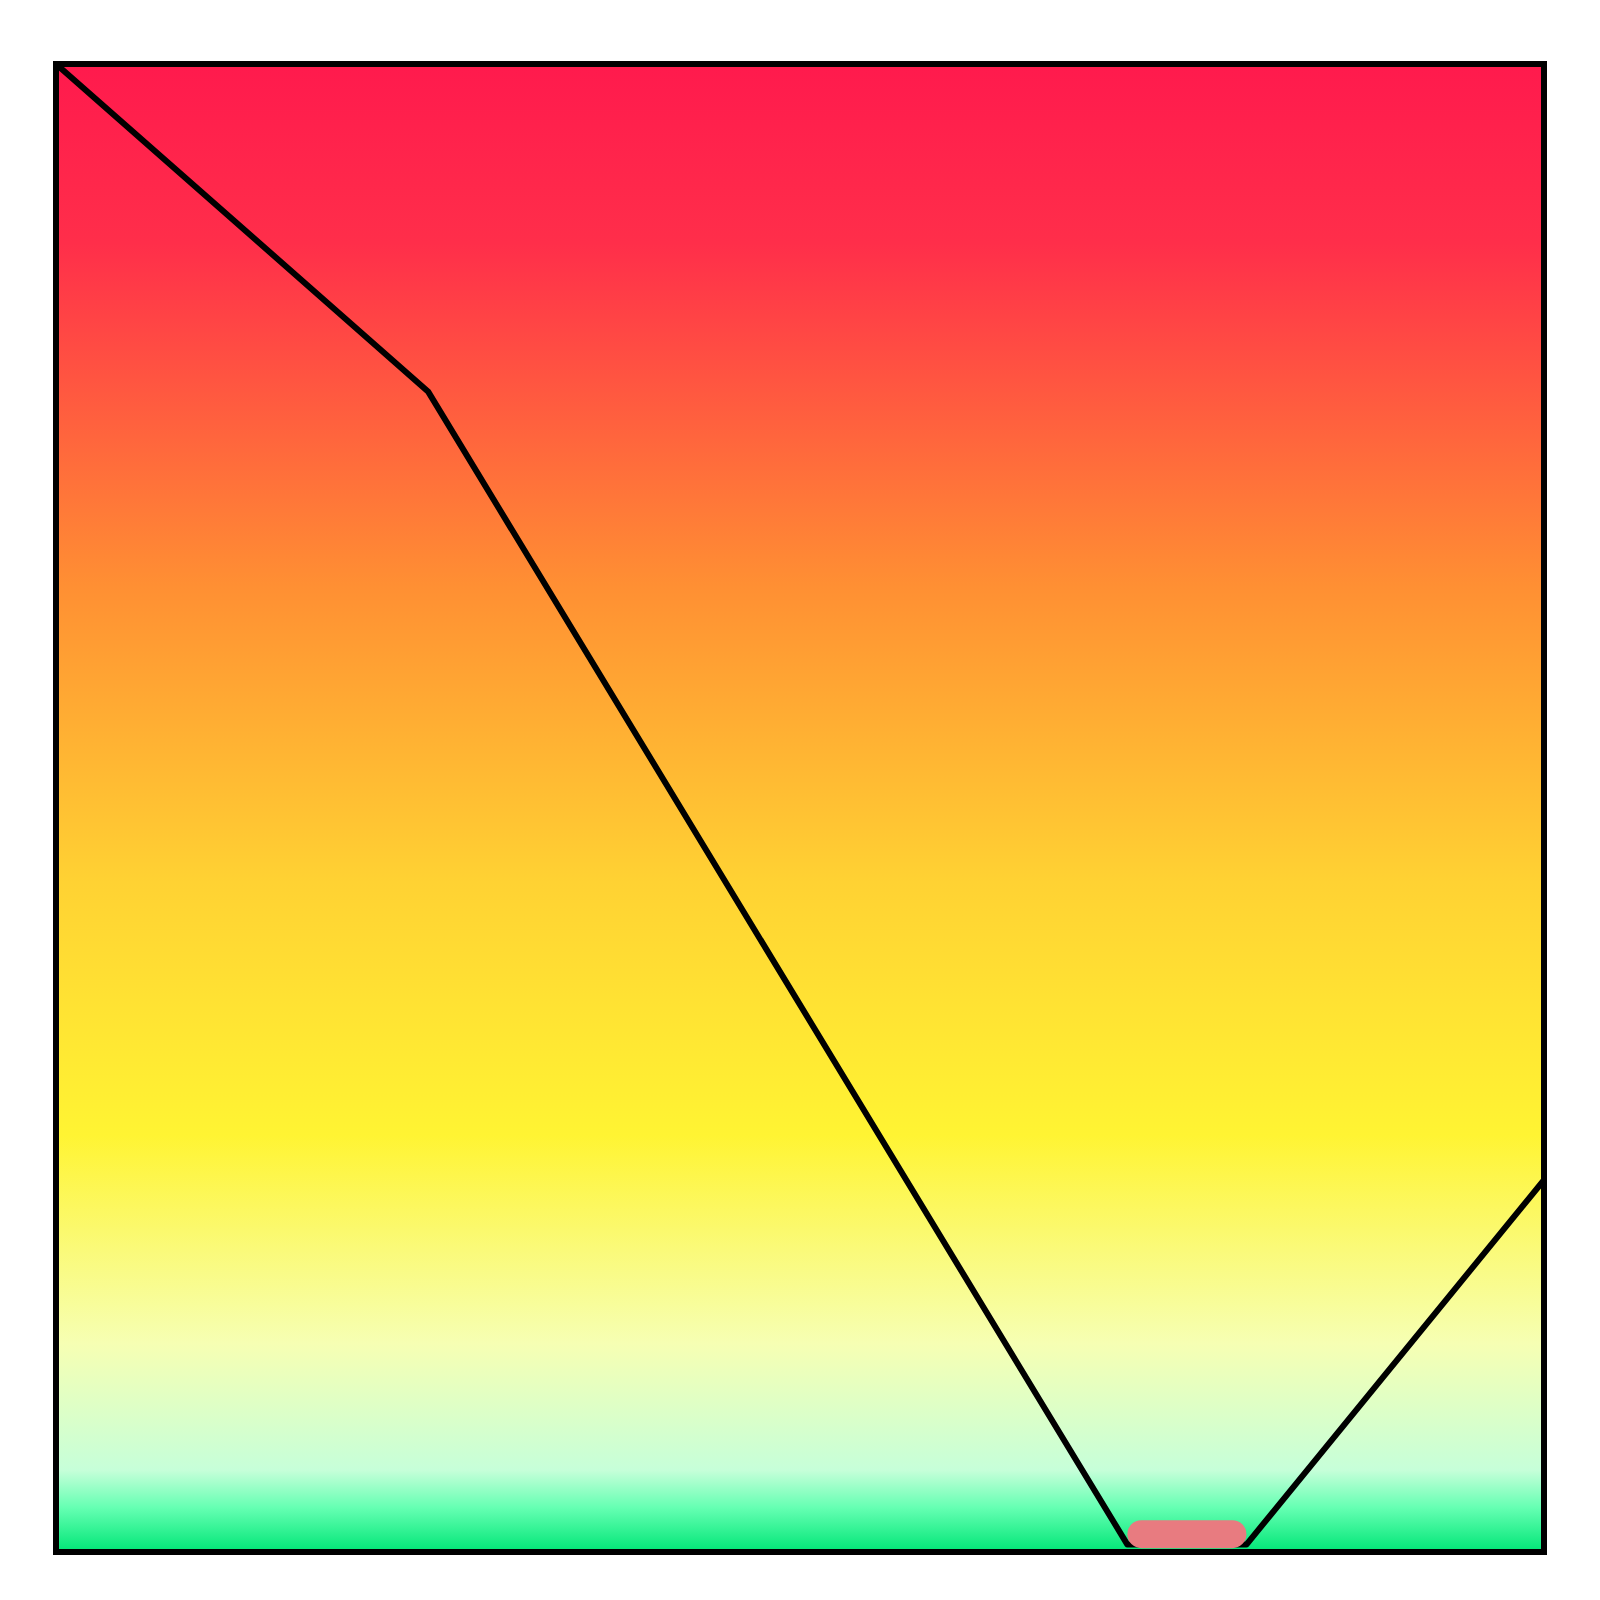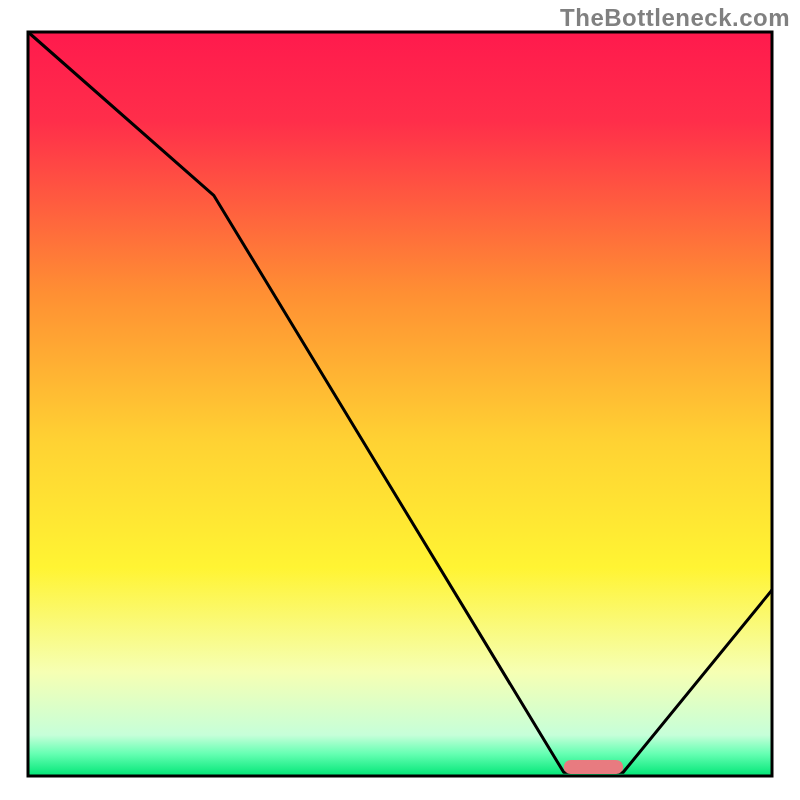--- a/index.html
+++ b/index.html
@@ -29,21 +29,20 @@
   svg.plot {
     position: absolute;
     left: 0;
     top: 0;
   }
 </style>
 </head>
 <body>
 
 <div class="chart-container">
-  <div class="watermark">TheBottleneck.com</div>
   <svg class="plot" width="800" height="800">
       <defs>
         <linearGradient id="bg-grad" x1="0" y1="0" x2="0" y2="1">
           <stop offset="0%" stop-color="#ff1a4d"></stop>
           <stop offset="12%" stop-color="#ff2e4a"></stop>
           <stop offset="35%" stop-color="#ff8f33"></stop>
           <stop offset="55.00000000000001%" stop-color="#ffd233"></stop>
           <stop offset="72%" stop-color="#fff433"></stop>
           <stop offset="86%" stop-color="#f6ffb3"></stop>
           <stop offset="94.5%" stop-color="#c6ffd9"></stop>

